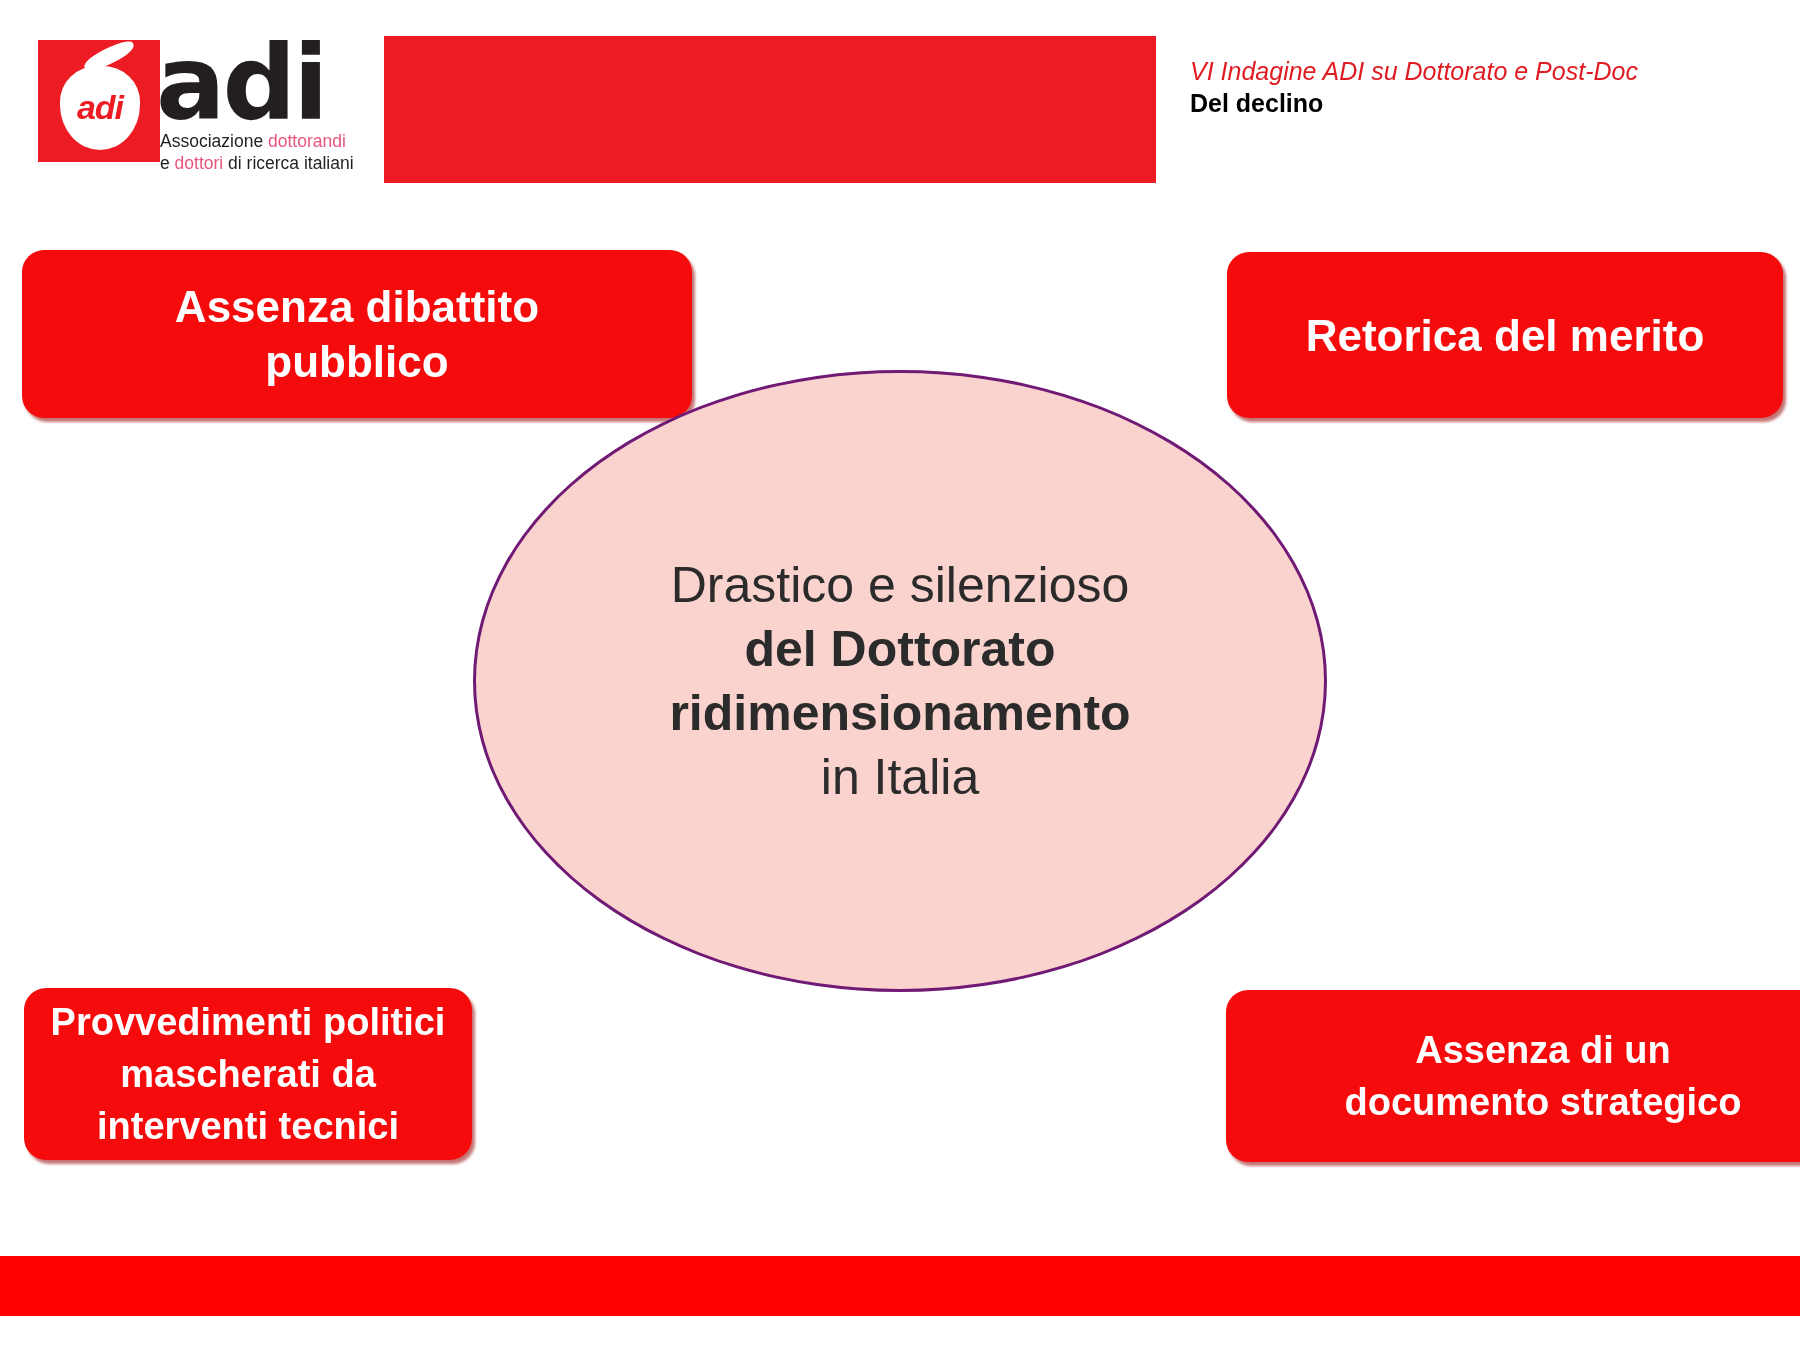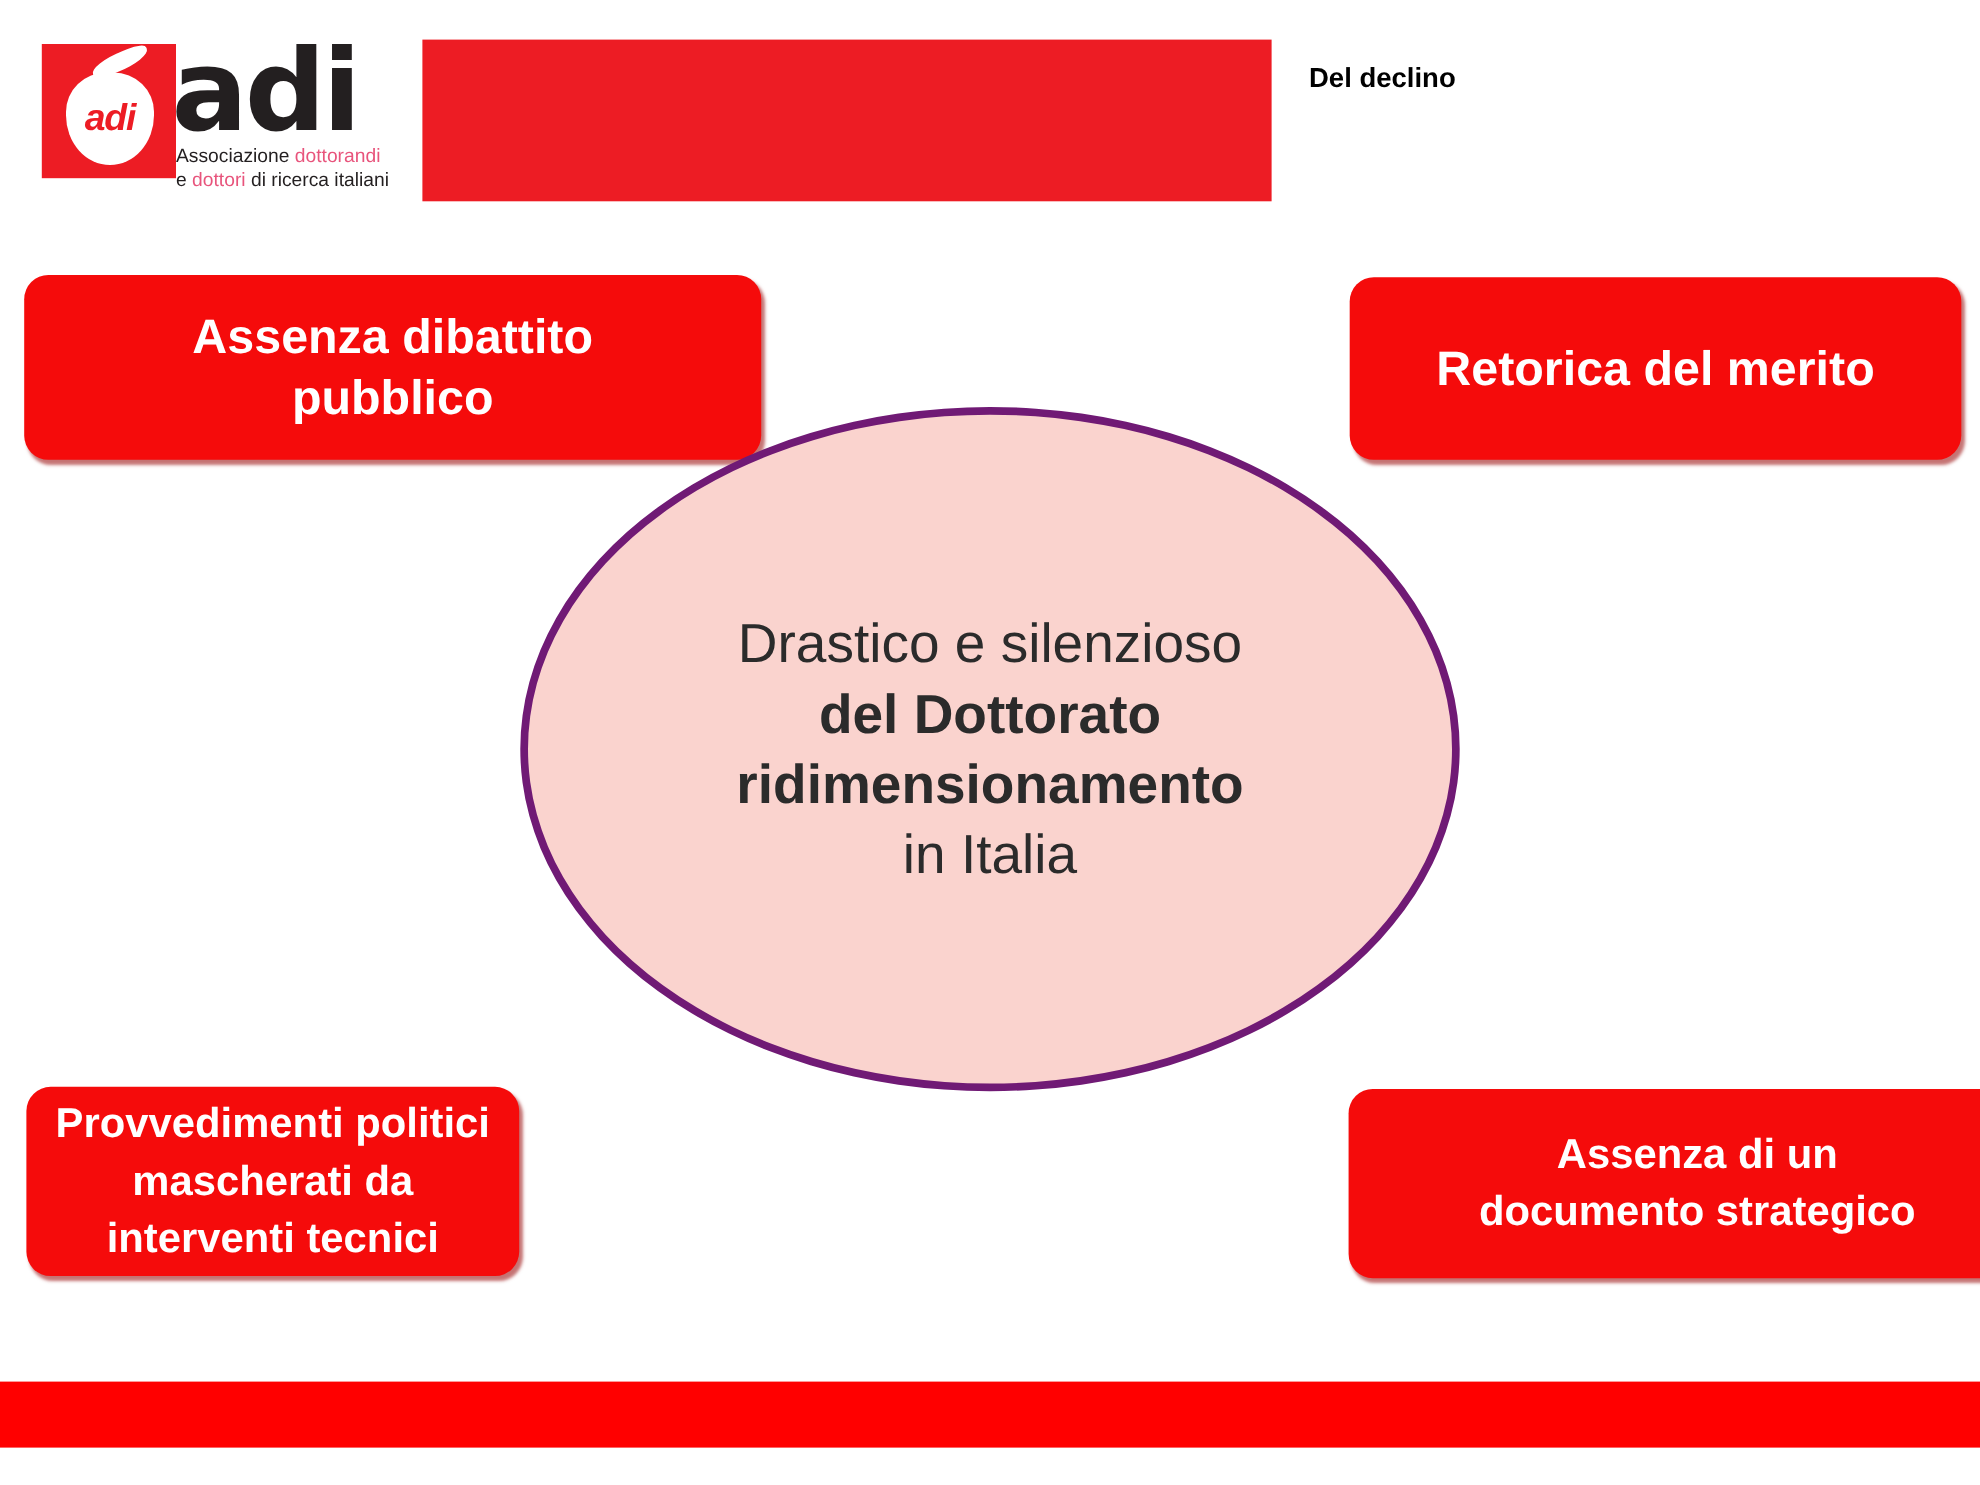--- a/index.html
+++ b/index.html
@@ -166,21 +166,21 @@
   #box-br .box-label { font-size: 38px; line-height: 52px; }
 
   
   .ellipse {
     position: absolute;
     left: 473px;
     top: 370px;
     width: 854px;
     height: 622px;
     background: #FAD3CE;
-    border: 7px solid #701a75;
+    border: 3px solid #701a75;
     border-radius: 50%;
     box-sizing: border-box;
     display: flex;
     align-items: center;
     justify-content: center;
   }
   .ellipse-text {
     font-family: "Liberation Sans", sans-serif;
     text-align: center;
     color: #2B2B2B;
@@ -217,20 +217,21 @@
     <div class="logo-word">adi</div>
     <div class="logo-tagline">
       <div><span>Associazione </span><span class="pink">dottorandi</span></div>
       <div><span>e </span><span class="pink">dottori</span><span> di ricerca italiani</span></div>
     </div>
   </div>
 
   <div class="header-banner"></div>
 
   <div class="header-text">
+    <div class="header-line1">VI Indagine ADI su Dottorato e Post-Doc</div>
     <div class="header-line2">Del declino</div>
   </div>
 
   <div class="box" id="box-tl">
     <span class="box-label">Assenza dibattito
 pubblico</span>
   </div>
 
   <div class="box" id="box-tr">
     <span class="box-label">Retorica del merito</span>

